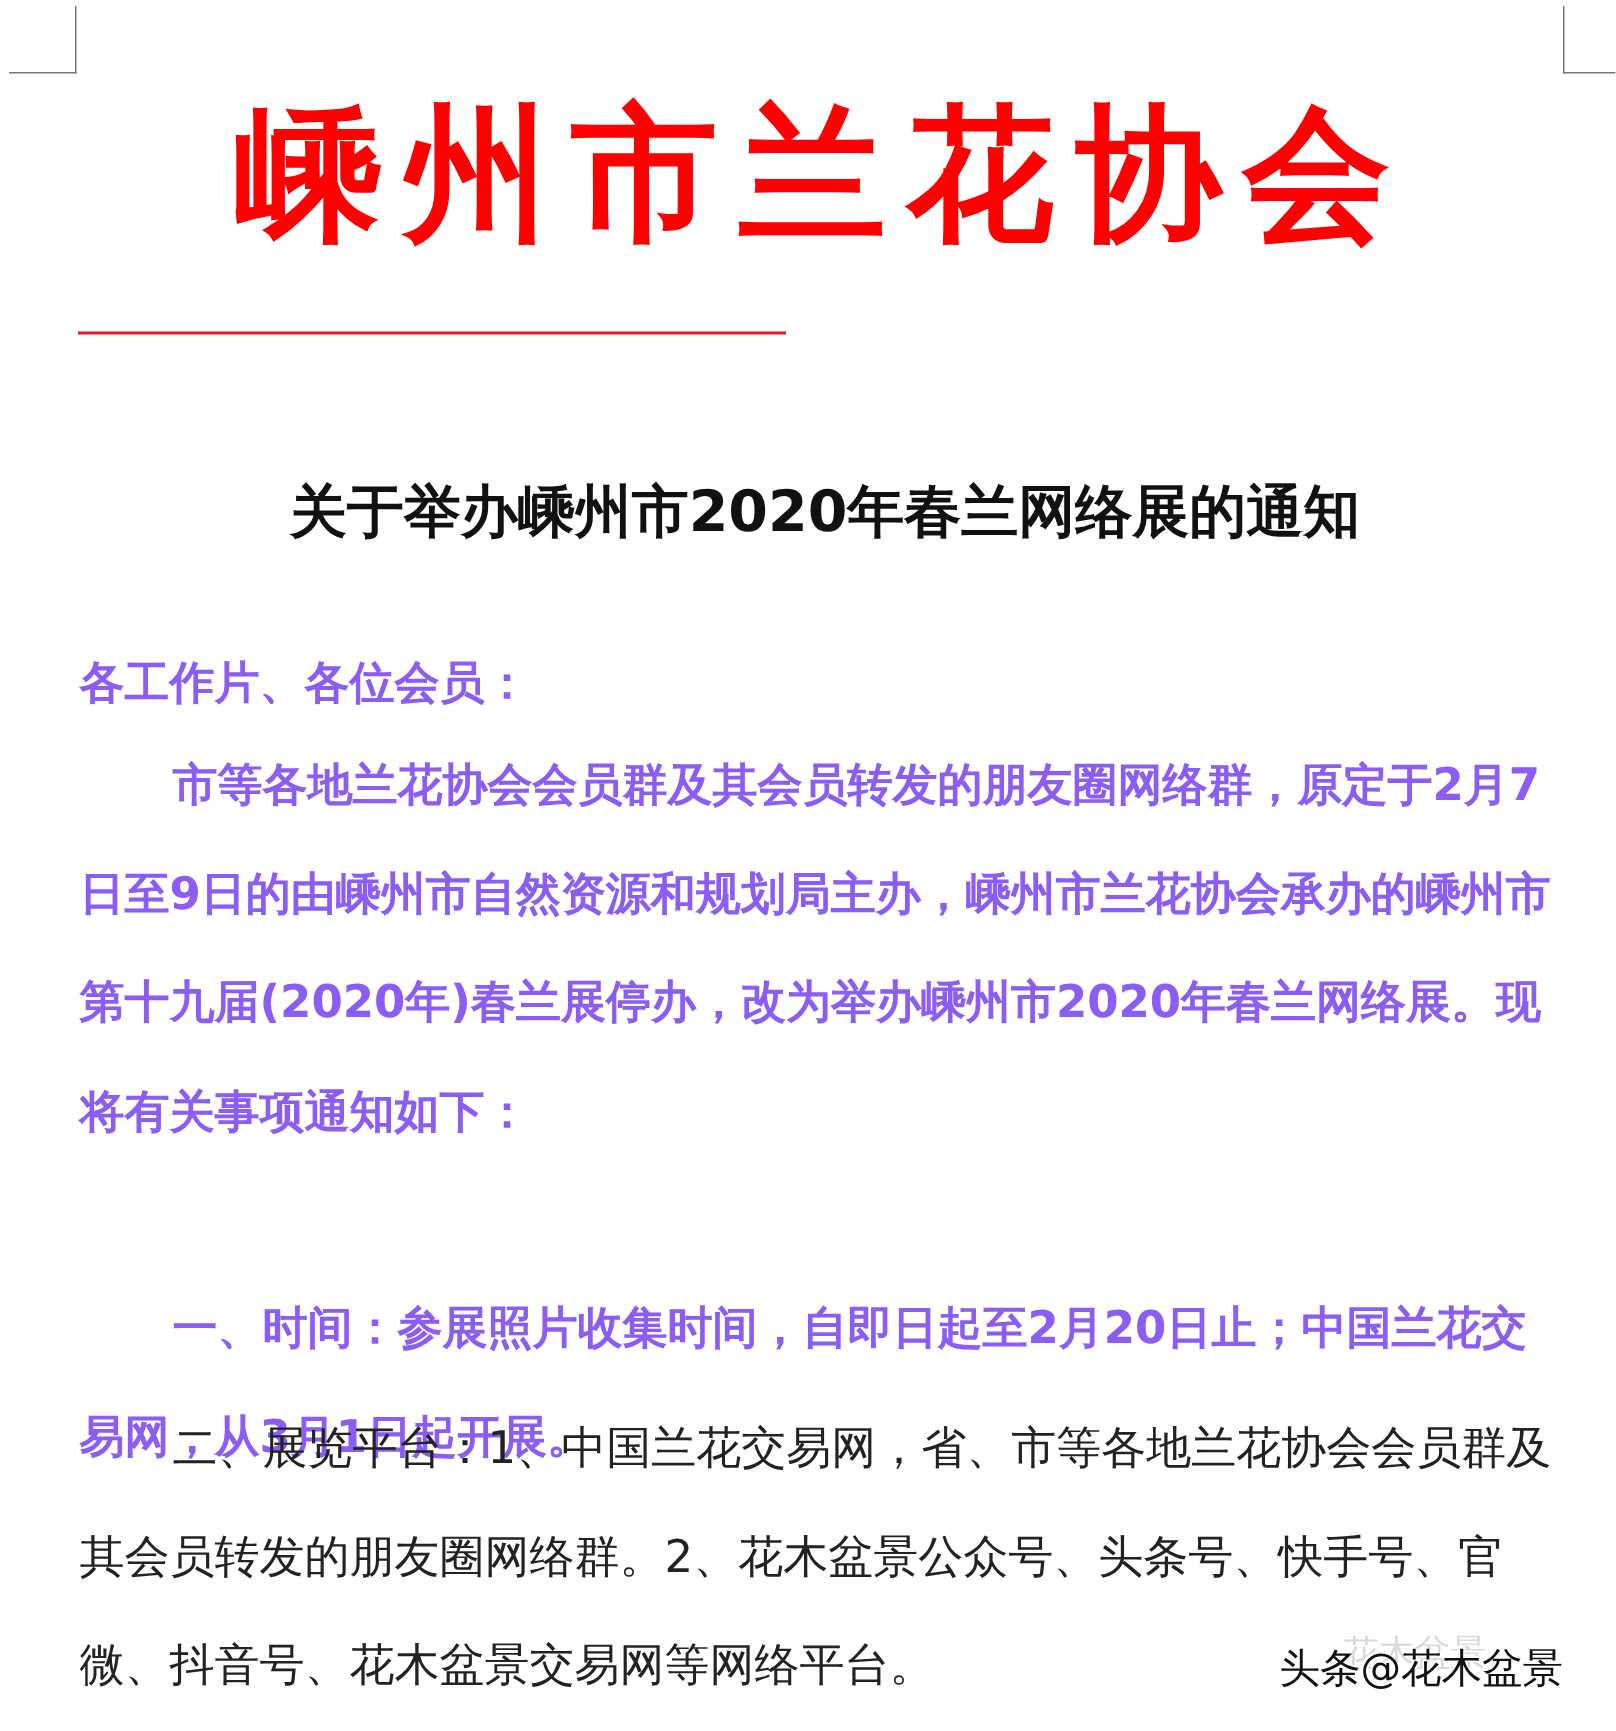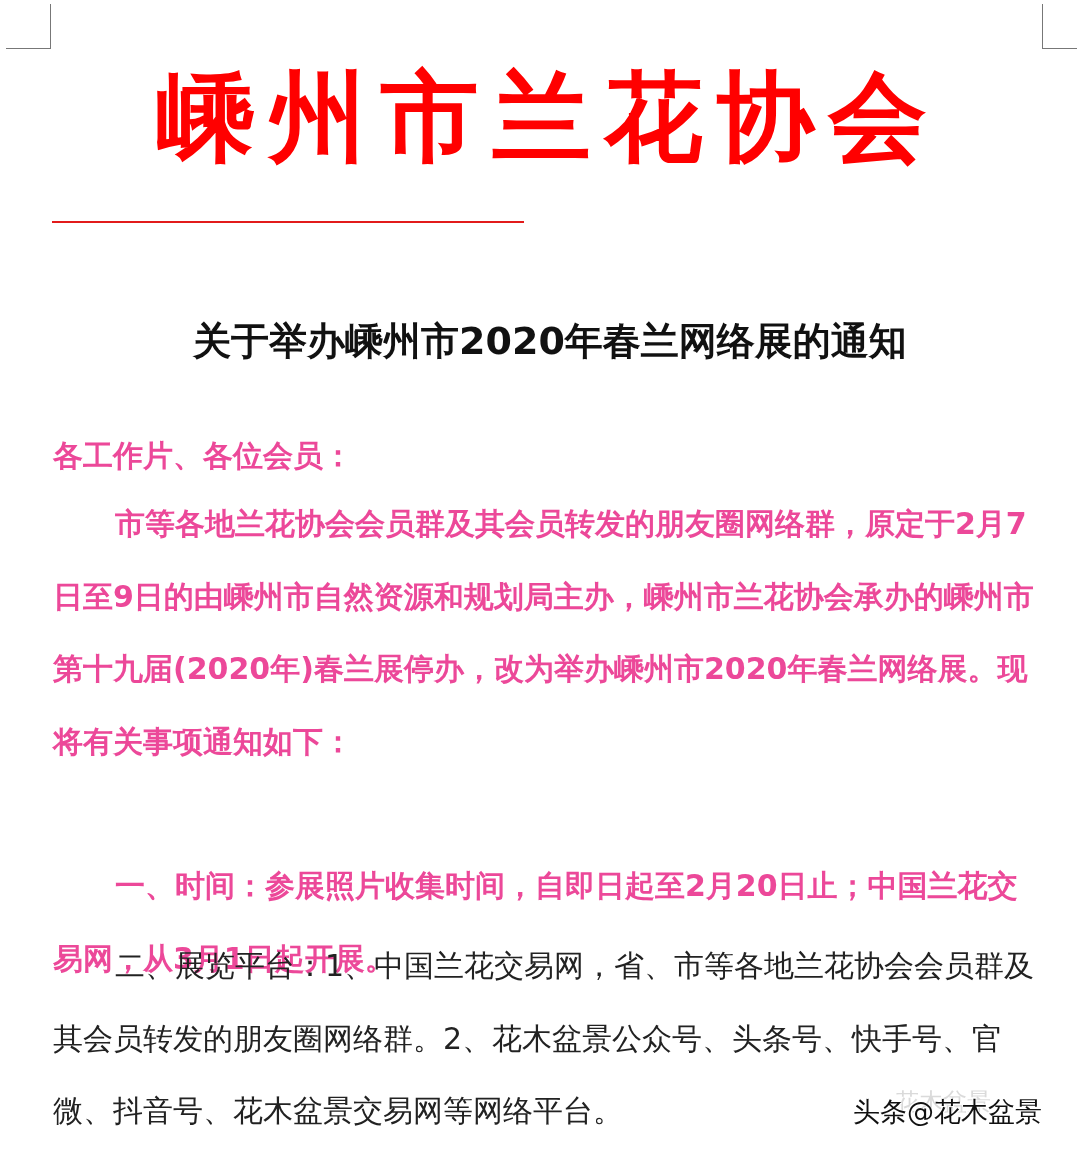--- a/index.html
+++ b/index.html
@@ -15,21 +15,21 @@
     color: #ff0000; font-weight: bold; font-size: 98px; letter-spacing: 14px; line-height: 110px;
     padding-left: 10px;
   }
   .red-rule { position: absolute; left: 52px; top: 221px; width: 472px; height: 2px; background: #e21b1b; }
   .doc-title {
     position: absolute; left: 0; top: 315px; width: 1100px; text-align: center;
     font-weight: bold; font-size: 38px; line-height: 52px; color: #111;
   }
   .para {
     position: absolute; left: 53px; width: 990px; font-size: 30px; line-height: 72.5px;
-    color: #ec4899; margin: 0;
+    color: #8b5cf6; margin: 0;
   }
   .bold { font-weight: bold; }
   .regular { font-weight: normal; color: #222; }
   .indent { text-indent: 62px; }
   .salutation { top: 420px; }
   .p1 { top: 488px; }
   .p2 { top: 850px; }
   .p3 { top: 930px; }
   .watermark {
     position: absolute; left: 853px; top: 1094px; font-size: 27px; color: #111;

